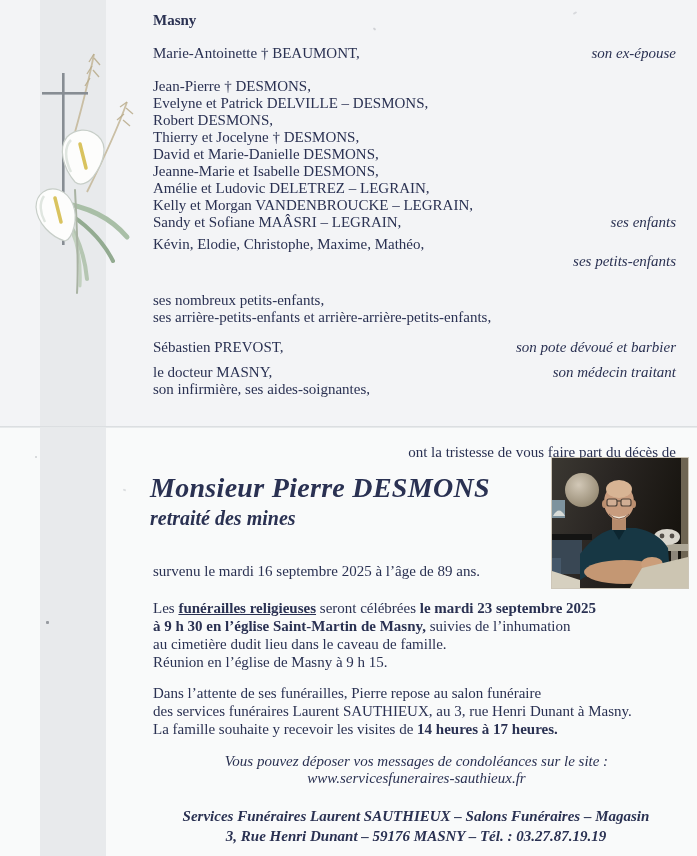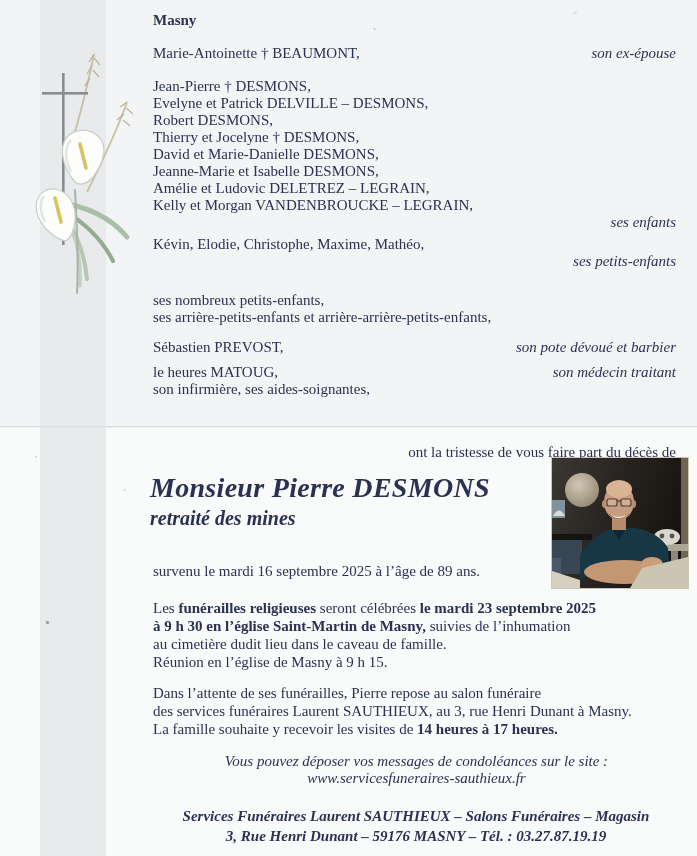--- a/index.html
+++ b/index.html
@@ -119,20 +119,21 @@
           <div class="frow">
             <span class="ftext">Jeanne-Marie et Isabelle DESMONS,</span>
           </div>
           <div class="frow">
             <span class="ftext">Amélie et Ludovic DELETREZ – LEGRAIN,</span>
           </div>
           <div class="frow">
             <span class="ftext">Kelly et Morgan VANDENBROUCKE – LEGRAIN,</span>
           </div>
           <div class="frow">
+            <span class="ftext">Sandy et Sofiane MAÂSRI – LEGRAIN,</span>
             <span class="flabel">ses enfants</span>
           </div>
         </div>
         <div class="fgroup">
           <div class="frow">
             <span class="ftext">Kévin, Elodie, Christophe, Maxime, Mathéo,</span>
           </div>
           <div class="frow">
             <span class="flabel">ses petits-enfants</span>
           </div>
@@ -146,21 +147,21 @@
           </div>
         </div>
         <div class="fgroup">
           <div class="frow">
             <span class="ftext">Sébastien PREVOST,</span>
             <span class="flabel">son pote dévoué et barbier</span>
           </div>
         </div>
         <div class="fgroup">
           <div class="frow">
-            <span class="ftext">le heures MATOUG,</span>
+            <span class="ftext">le docteur MASNY,</span>
             <span class="flabel">son médecin traitant</span>
           </div>
           <div class="frow">
             <span class="ftext">son infirmière, ses aides-soignantes,</span>
           </div>
         </div>
       </div>
     <div class="announce">ont la tristesse de vous faire part du décès de</div>
   </div>
 
@@ -215,21 +216,21 @@
     <ellipse cx="72" cy="114" rx="40" ry="12" fill="#c49773"></ellipse>
     <ellipse cx="100" cy="106" rx="11" ry="7" fill="#cb9e7a"></ellipse>
 
     <path d="M90,110 L136,99 L136,130 L78,130 Z" fill="#ccc5b2"></path>
     <path d="M0,113 L28,122 L28,130 L0,130 Z" fill="#d6d0c0"></path>
   </svg>
 
   <div class="survenu">survenu le mardi 16 septembre 2025 à l’âge de 89 ans.</div>
 
   <div class="para para1">
-      <div><span>Les </span><span style="font-weight: bold;">funérailles religieuses</span><span> seront célébrées </span><span style="font-weight: bold;">le mardi 23 septembre 2025</span></div>
+      <div><span>Les </span><span style="font-weight: bold; text-decoration: underline;">funérailles religieuses</span><span> seront célébrées </span><span style="font-weight: bold;">le mardi 23 septembre 2025</span></div>
       <div><span style="font-weight: bold;">à 9 h 30 en l’église Saint-Martin de Masny,</span><span> suivies de l’inhumation</span></div>
       <div><span>au cimetière dudit lieu dans le caveau de famille.</span></div>
       <div><span>Réunion en l’église de Masny à 9 h 15.</span></div>
     </div>
   <div class="para para2">
       <div><span>Dans l’attente de ses funérailles, Pierre repose au salon funéraire</span></div>
       <div><span>des services funéraires Laurent SAUTHIEUX, au 3, rue Henri Dunant à Masny.</span></div>
       <div><span>La famille souhaite y recevoir les visites de </span><span style="font-weight: bold;">14 heures à 17 heures.</span></div>
     </div>
 

